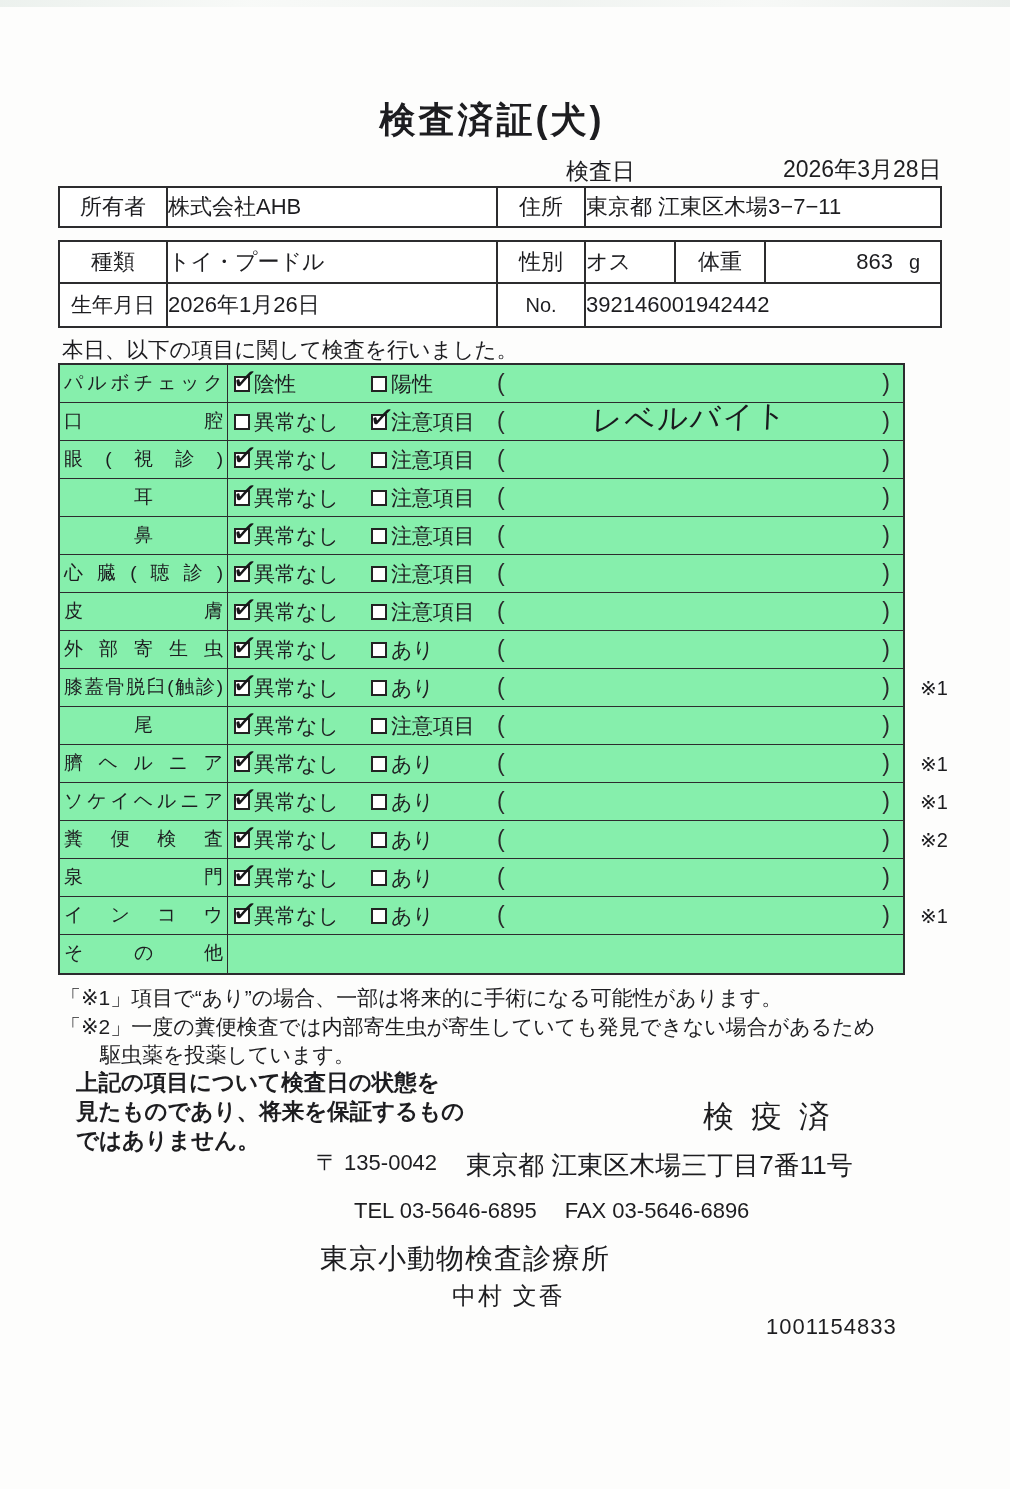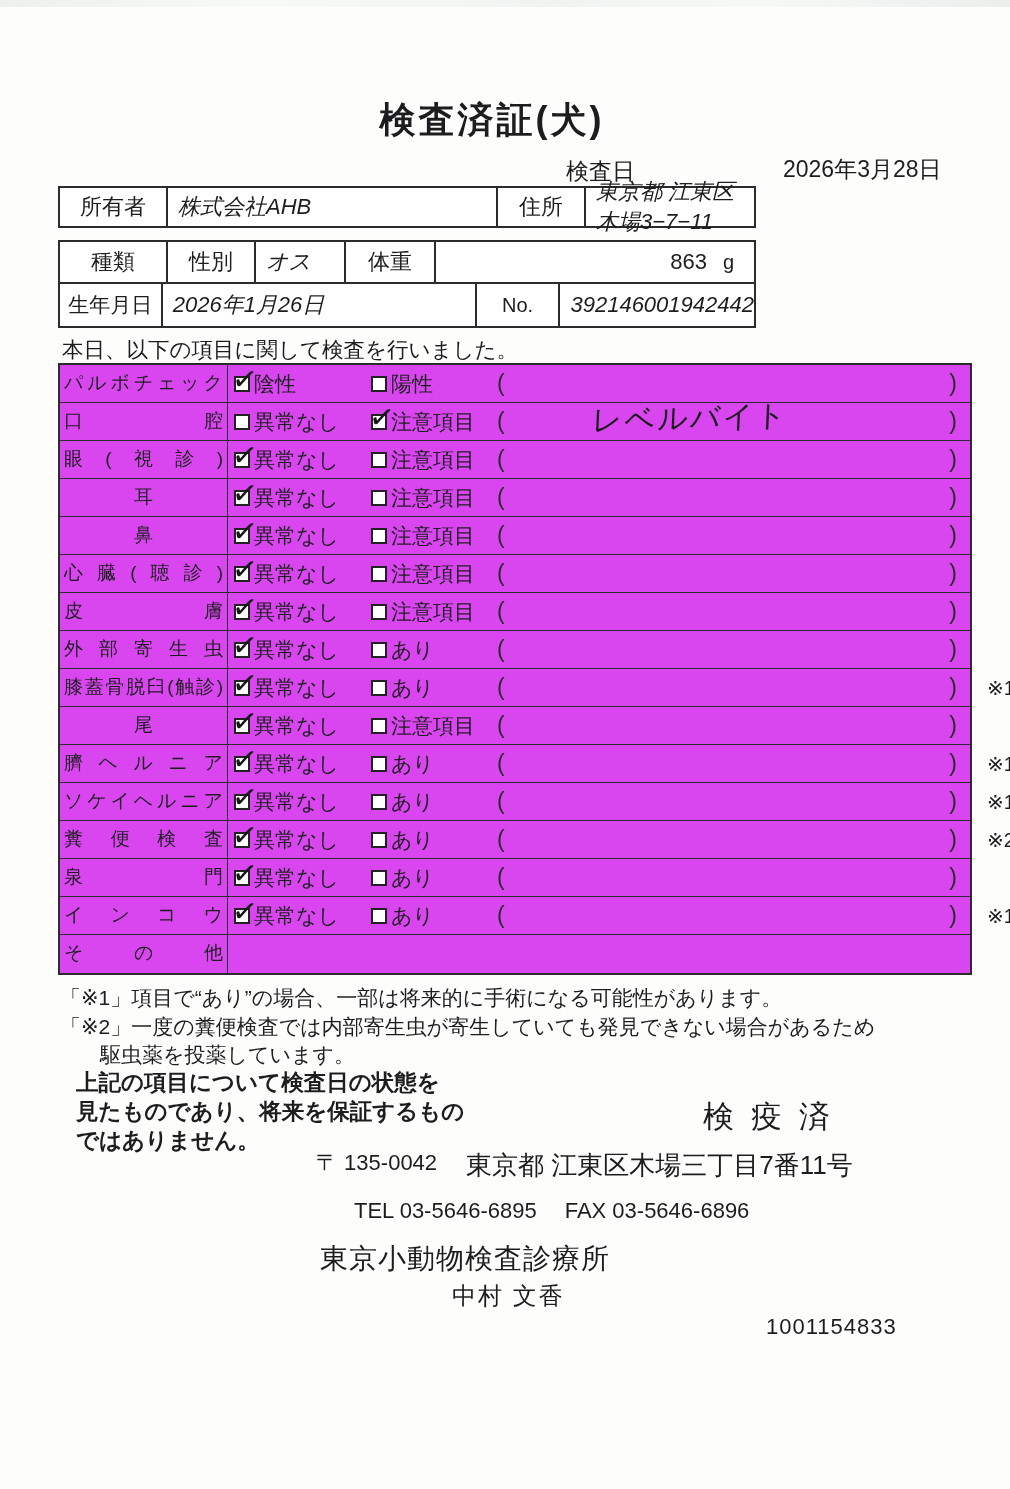--- a/index.html
+++ b/index.html
@@ -10,40 +10,40 @@
     overflow:hidden;
   }
   .scan-edge{position:absolute;top:0;left:0;right:0;height:7px;
     background:linear-gradient(90deg,#e9efeb,#f7f9f7 25%,#eef2ef 55%,#f6f8f6 75%,#e7ece9);opacity:.85;}
   .abs{position:absolute;}
   .doc-title{top:96px;left:0;width:1010px;text-align:center;font-size:36px;font-weight:700;letter-spacing:3px;transform:translateX(-13px);}
   .date-label{top:156px;left:566px;font-size:23px;font-weight:500;}
   .date-value{top:154px;left:783px;font-size:23px;font-weight:500;}
 
   
-  .tbl{position:absolute;left:58px;width:698px;border:2.5px solid #2c2c2e;box-sizing:border-box;background:#fff;}
+  .tbl{position:absolute;left:58px;width:884px;border:2.5px solid #2c2c2e;box-sizing:border-box;background:#fff;}
   .trow{display:flex;box-sizing:border-box;}
   .tcell{box-sizing:border-box;display:flex;align-items:center;font-size:22px;font-weight:500;border-left:2px solid #2c2c2e;}
   .tcell:first-child{border-left:none;}
   .tcell.lbl{justify-content:center;text-align:center;}
-  .tcell.val{padding-left:10px;font-style:italic;}
+  .tcell.val{}
   .owner-table{top:186px;height:42px;}
   .pet-table{top:240px;}
   .pet-table .trow{height:42px;}
   .pet-table .trow.r1{border-bottom:2px solid #2c2c2e;}
   .w-label{width:106px;}
   .w-value{width:330px;}
   .w-small{width:88px;}
   .w-90{width:90px;}
   .flex1{flex:1;}
   .weight-cell{justify-content:flex-end;padding-right:20px;gap:16px;}
 
   
   .intro{top:335px;left:62px;font-size:21.5px;font-weight:500;}
-  .chk{position:absolute;top:363px;left:58px;width:914px;border:2.5px solid #2c2c2e;box-sizing:border-box;background:#d946ef;}
+  .chk{position:absolute;top:363px;left:58px;width:847px;border:2.5px solid #2c2c2e;box-sizing:border-box;background:#86efac;}
   .crow{position:relative;height:38px;border-bottom:1.5px solid #2c2c2e;box-sizing:border-box;}
   .crow:last-child{border-bottom:none;}
   .itemcell{position:absolute;left:0;top:0;height:100%;width:168px;box-sizing:border-box;
     border-right:1.5px solid #2c2c2e;padding:0 4px;font-size:19px;font-weight:500;line-height:35px;
     text-align:justify;text-align-last:justify;overflow:hidden;}
   .itemcell.single{text-align:center;text-align-last:center;}
   .opt{position:absolute;top:0;height:100%;display:flex;align-items:center;font-size:21px;font-weight:500;white-space:nowrap;}
   .opt1{left:174px;}
   .opt2{left:311px;}
   .cb{position:relative;width:16px;height:16px;border:2px solid #222;box-sizing:border-box;margin-right:4px;flex:none;background:#fff;}
@@ -85,20 +85,21 @@
       <div class="tcell lbl w-label">所有者</div>
       <div class="tcell val w-value">株式会社AHB</div>
       <div class="tcell lbl w-small">住所</div>
       <div class="tcell val flex1">東京都 江東区木場3−7−11</div>
     </div>
   </div>
 
   <div class="tbl pet-table">
     <div class="trow r1">
       <div class="tcell lbl w-label">種類</div>
+      <div class="tcell val w-value">トイ・プードル</div>
       <div class="tcell lbl w-small">性別</div>
       <div class="tcell val w-90">オス</div>
       <div class="tcell lbl w-90">体重</div>
       <div class="tcell flex1 weight-cell">
         <span>863</span>
         <span style="font-size:20px;">g</span>
       </div>
     </div>
     <div class="trow">
       <div class="tcell lbl w-label" style="font-size:21px;">生年月日</div>

